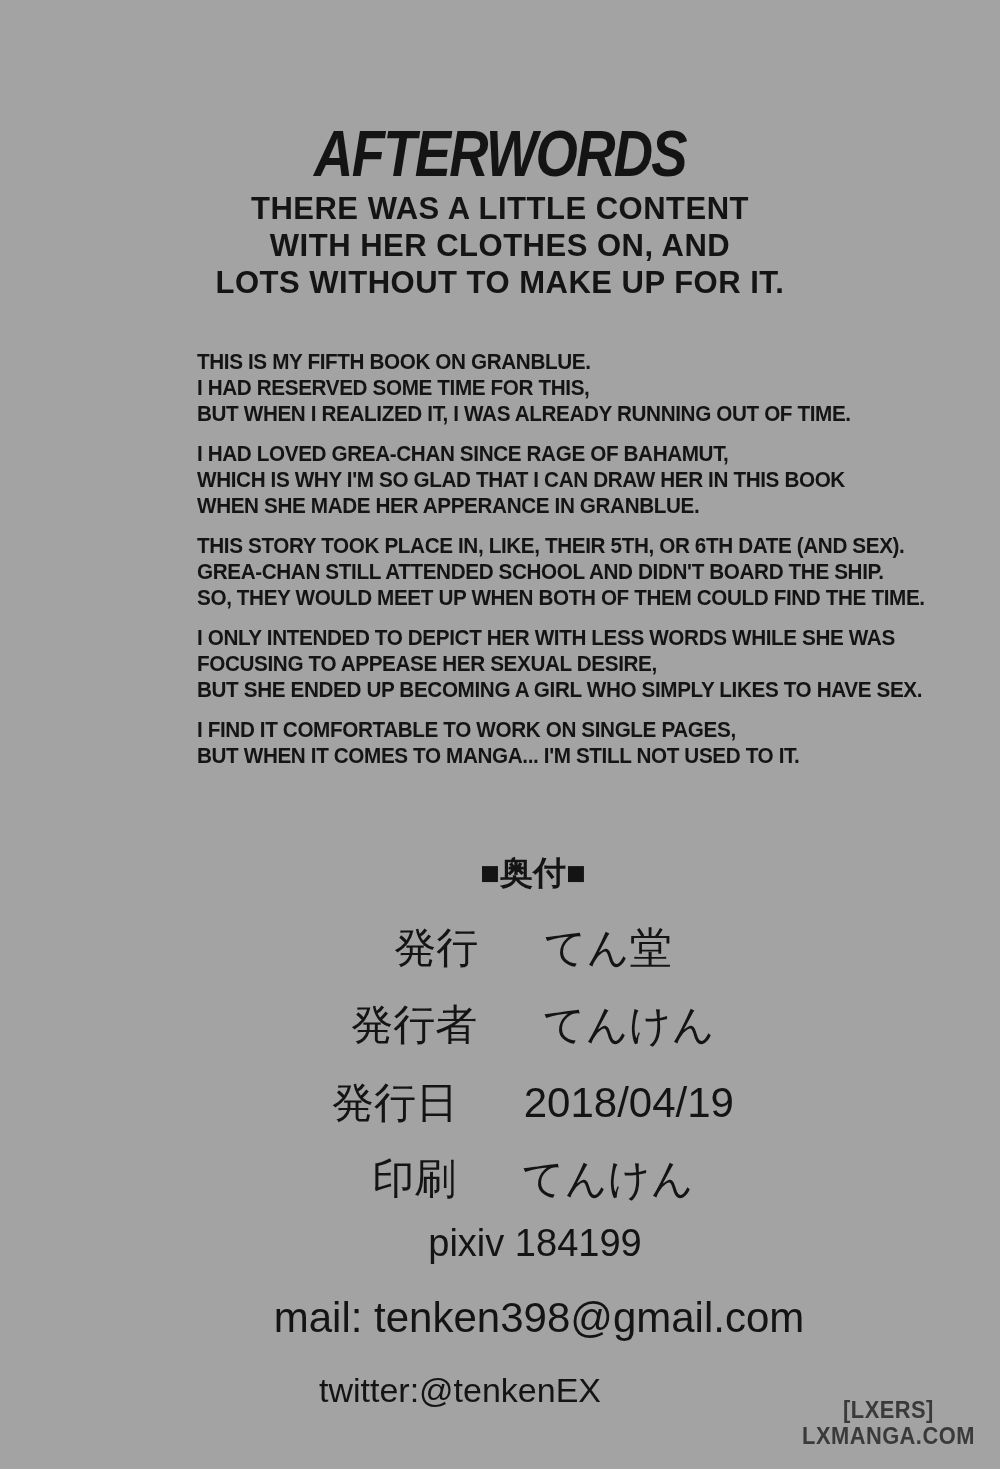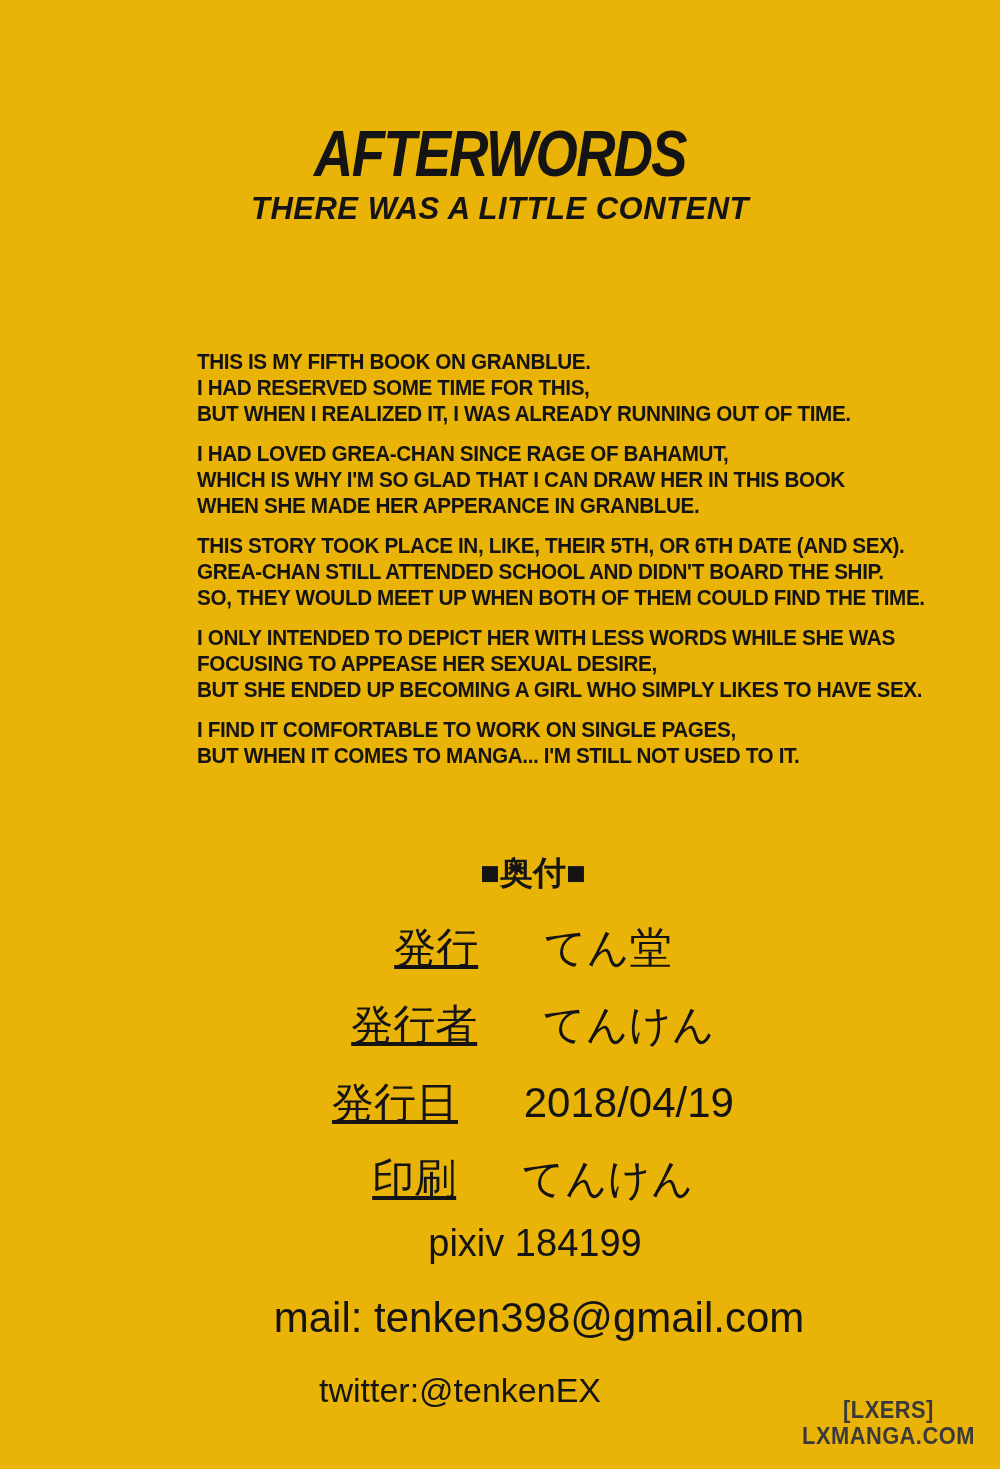--- a/index.html
+++ b/index.html
@@ -6,21 +6,21 @@
     margin: 0;
     padding: 0;
     background: #f8f7f5;
     font-family: "Liberation Sans", sans-serif;
   }
   .page {
     position: relative;
     width: 1000px;
     height: 1469px;
     margin: 0 auto;
-    background: #eab308;
+    background: #a3a3a3;
     color: #141414;
     overflow: hidden;
   }
   
   .title {
     position: absolute;
     top: 74px;
     left: 0;
     width: 100%;
     text-align: center;
@@ -33,21 +33,20 @@
   }
   .subtitle {
     position: absolute;
     top: 190px;
     left: 0;
     width: 100%;
     text-align: center;
     font-size: 31px;
     line-height: 37px;
     font-weight: bold;
-    font-style: italic;
     letter-spacing: .5px;
   }
   
   .body-text {
     position: absolute;
     top: 349px;
     left: 197px;
     width: 720px;
     font-size: 22px;
     line-height: 26px;
@@ -67,21 +66,21 @@
     white-space: nowrap;
   }
   .c-header   { top: 851px;  font-size: 33px; font-weight: bold; transform: translateX(33px); }
   .c-row1     { top: 920px;  font-size: 42px; transform: translateX(33px); }
   .c-row2     { top: 997px;  font-size: 42px; transform: translateX(33px); }
   .c-row3     { top: 1075px; font-size: 42px; transform: translateX(33px); }
   .c-row4     { top: 1151px; font-size: 42px; transform: translateX(33px); }
   .c-pixiv    { top: 1222px; font-size: 38px; transform: translateX(35px); }
   .c-mail     { top: 1294px; font-size: 42px; transform: translateX(39px); }
   .c-twitter  { top: 1371px; font-size: 34px; transform: translateX(-40px); }
-  .c-label { display: inline-block; margin-right: 54px; text-decoration: underline; }
+  .c-label { display: inline-block; margin-right: 54px; }
   .c-value { display: inline-block; }
   
   .watermark {
     position: absolute;
     right: 25px;
     bottom: 20px;
     text-align: center;
     font-size: 23px;
     line-height: 26px;
     font-weight: bold;
@@ -93,20 +92,22 @@
 </style>
 </head>
 <body>
 
 <div class="page">
 
   <h1 class="title">AFTERWORDS</h1>
 
   <div class="subtitle">
     <span class="line">THERE WAS A LITTLE CONTENT</span>
+    <span class="line">WITH HER CLOTHES ON, AND</span>
+    <span class="line">LOTS WITHOUT TO MAKE UP FOR IT.</span>
   </div>
 
   <div class="body-text">
     <p class="para">
       <span class="line">THIS IS MY FIFTH BOOK ON GRANBLUE.</span>
       <span class="line">I HAD RESERVED SOME TIME FOR THIS,</span>
       <span class="line">BUT WHEN I REALIZED IT, I WAS ALREADY RUNNING OUT OF TIME.</span>
     </p>
     <p class="para">
       <span class="line">I HAD LOVED GREA-CHAN SINCE RAGE OF BAHAMUT,</span>

